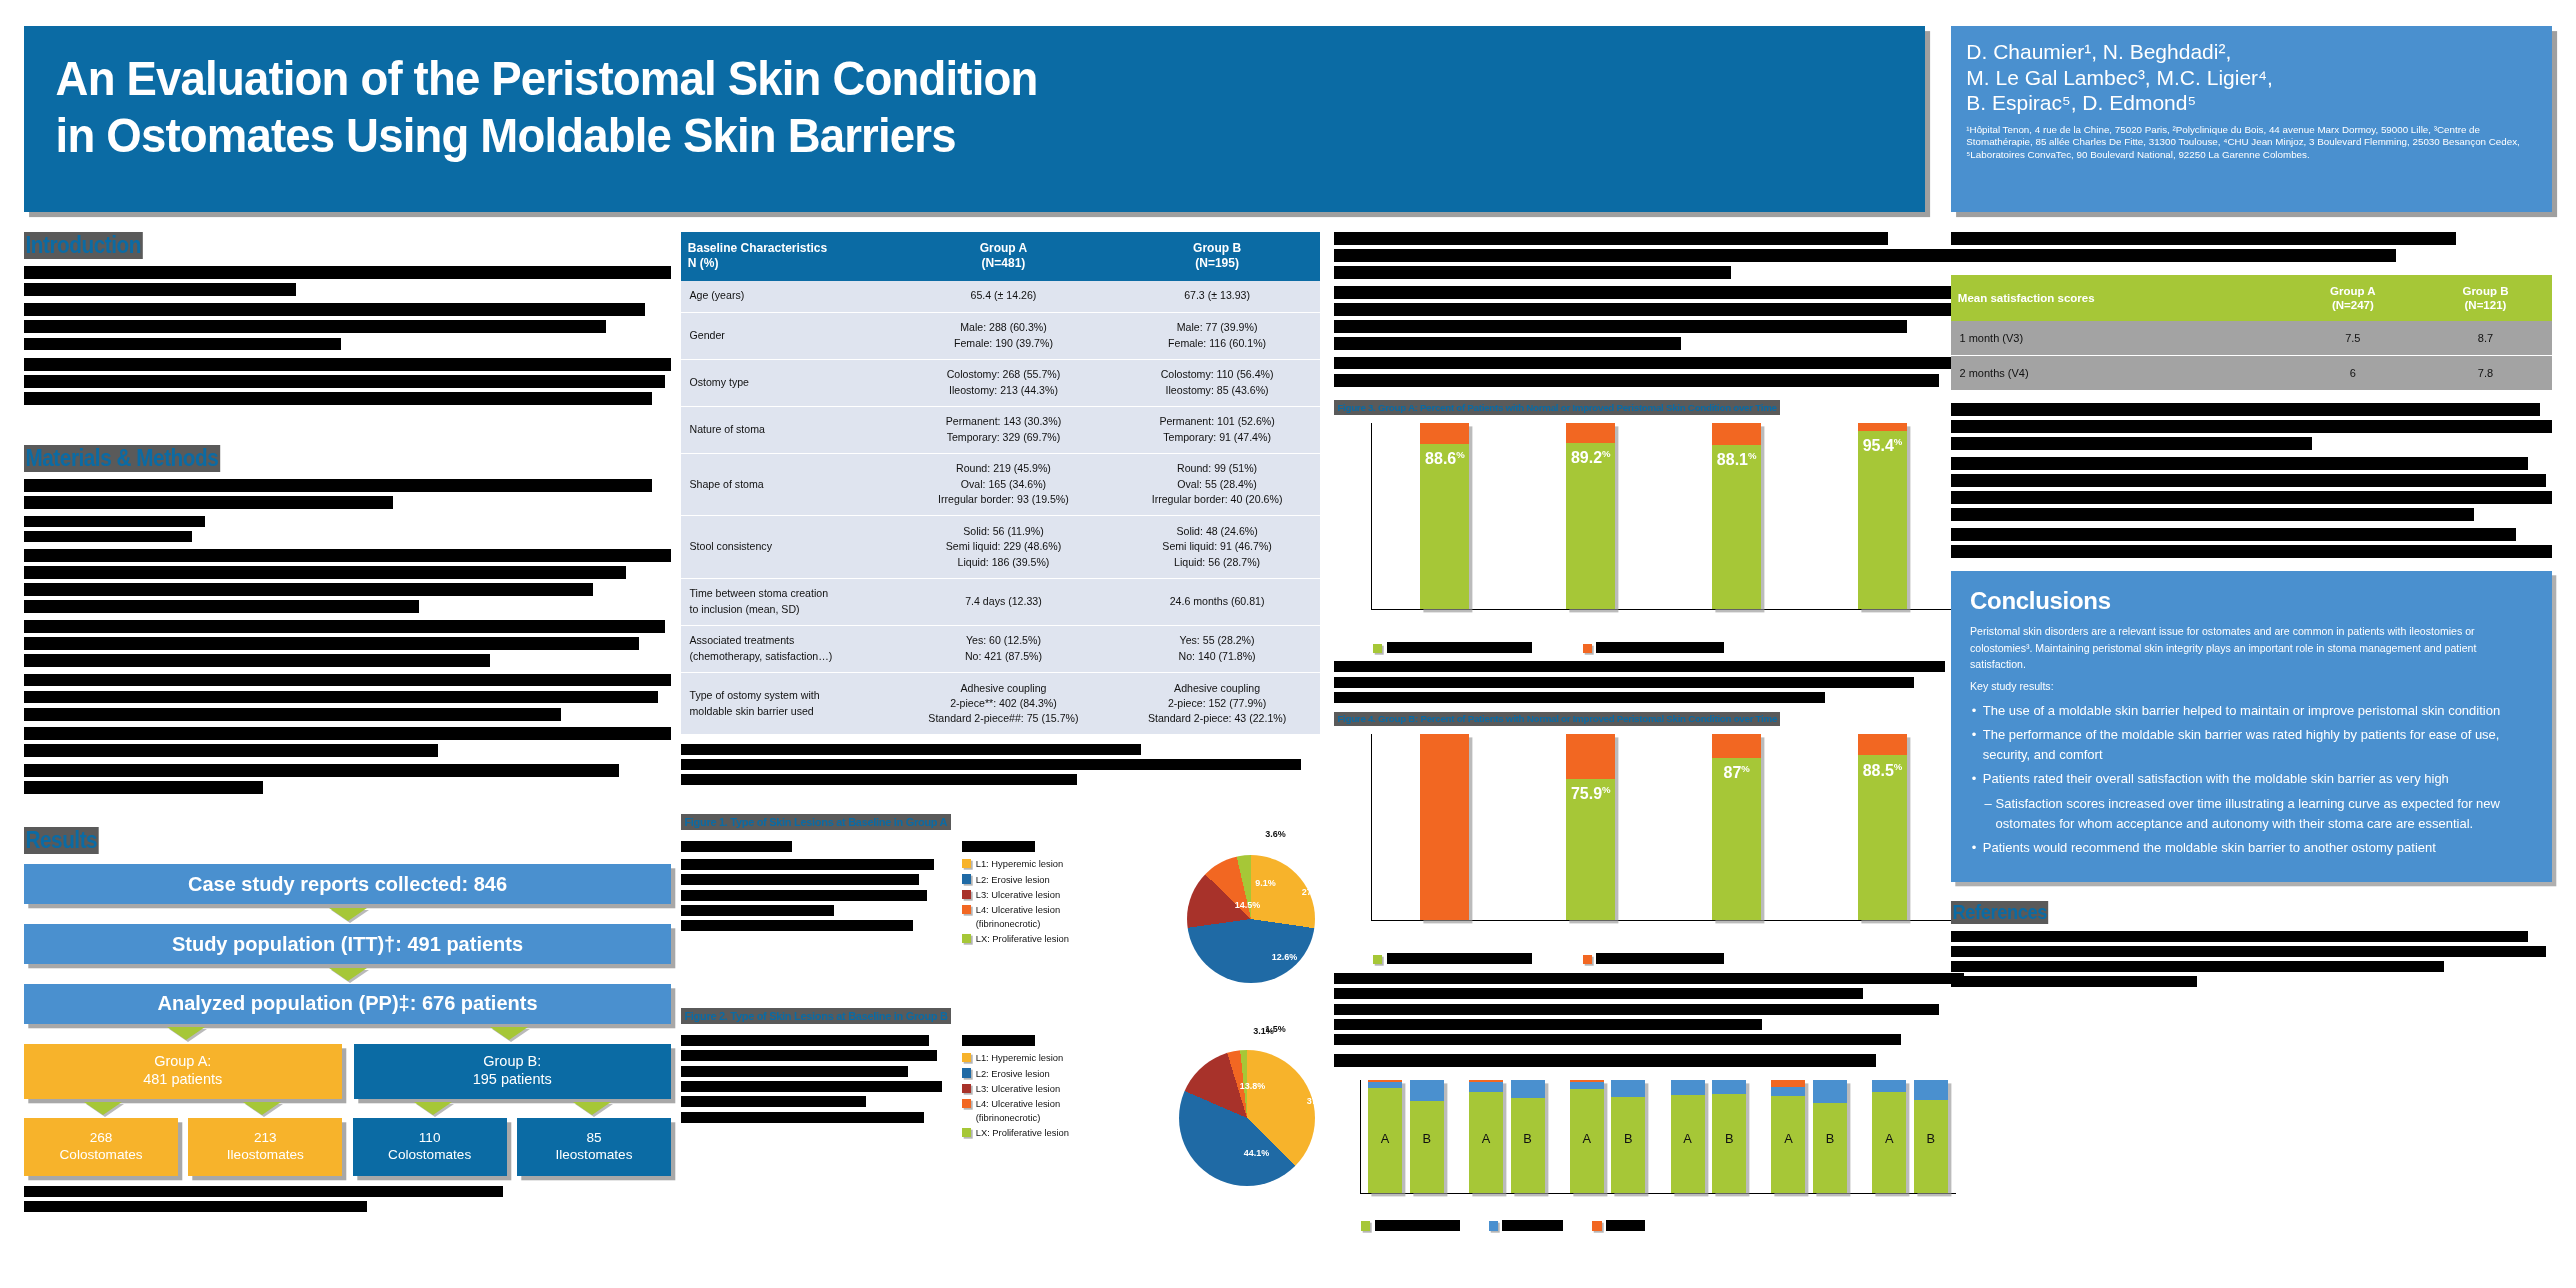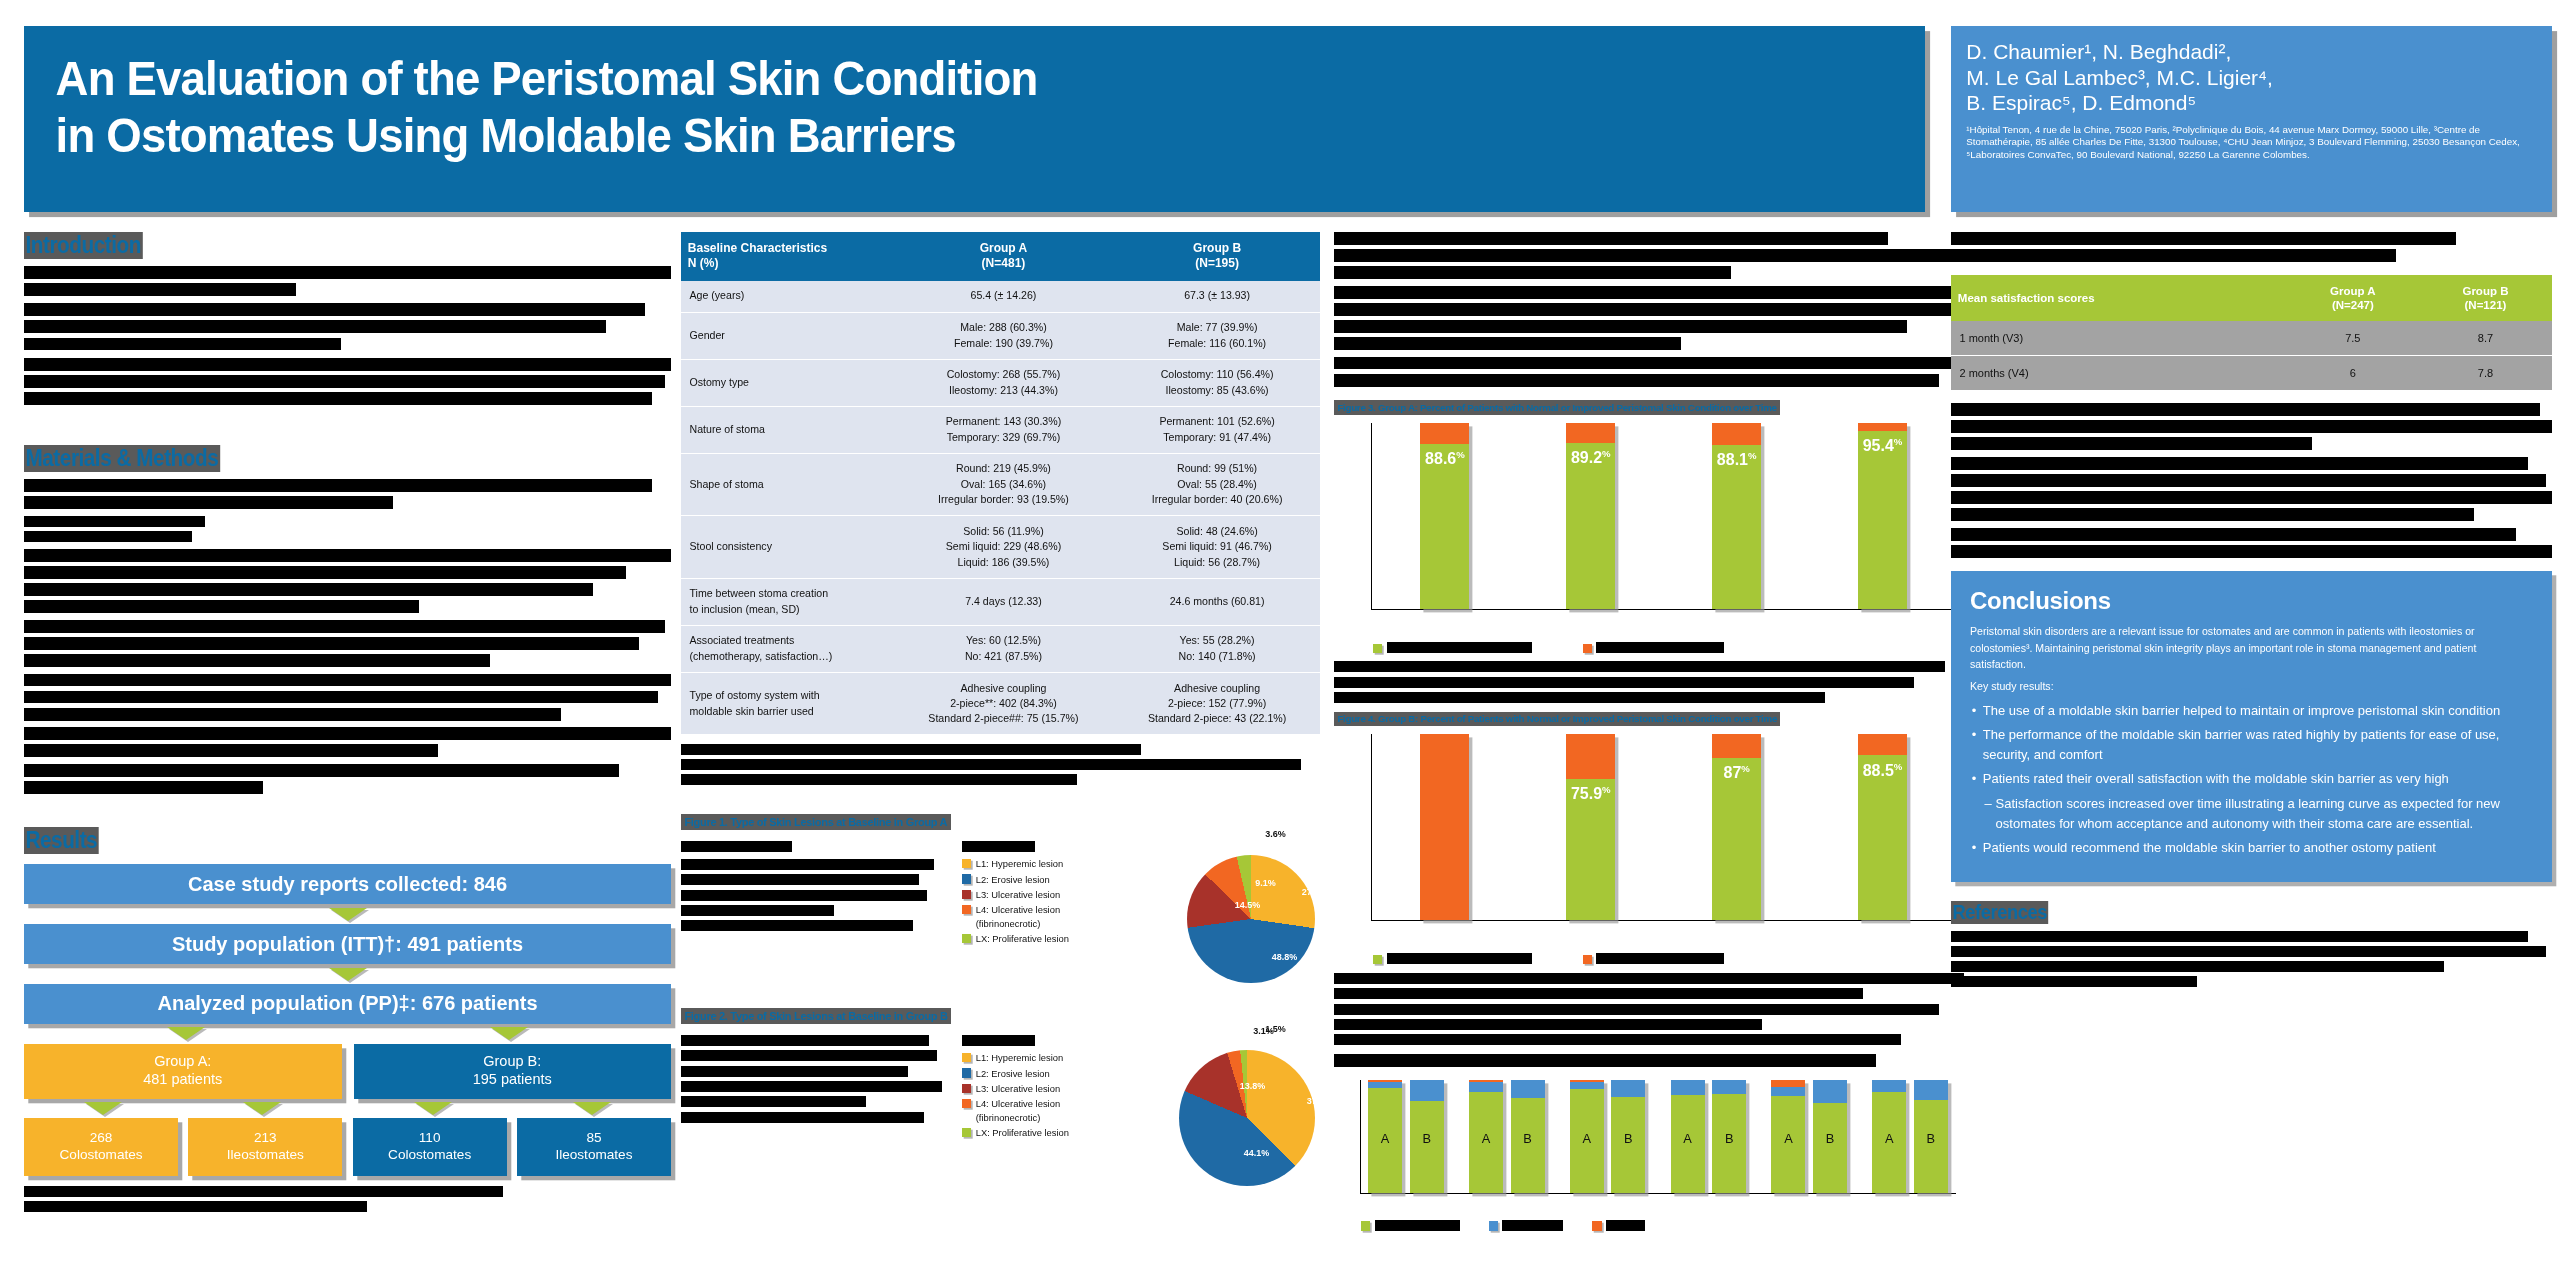--- a/index.html
+++ b/index.html
@@ -357,21 +357,21 @@
               <div>
                 <span class="sw" style="background: rgb(166, 199, 55);"></span>
                 <span style="white-space: pre-line;">LX: Proliferative lesion</span>
               </div>
             </div>
         </div>
         <div style="flex:1;position:relative;height:145px;">
           <div class="pie" id="pie1" style="position: absolute; right: 5.1px; top: 13.6px; width: 128px; height: 128px; background: conic-gradient(rgb(247, 179, 43) 0deg, rgb(247, 179, 43) 98.28deg, rgb(31, 106, 165) 98.28deg, rgb(31, 106, 165) 262.08deg, rgb(168, 50, 42) 262.08deg, rgb(168, 50, 42) 314.28deg, rgb(242, 103, 34) 314.28deg, rgb(242, 103, 34) 347.04deg, rgb(166, 199, 55) 347.04deg, rgb(166, 199, 55) 360deg);"></div>
           <div id="pie1labels">
               <span class="plab" style="color: rgb(255, 255, 255); left: 230px; top: 46px; width: 31px; text-align: center;">27.3%</span>
-              <span class="plab" style="color: rgb(255, 255, 255); left: 200px; top: 111px; width: 31px; text-align: center;">48.8%</span>
+              <span class="plab" style="color: rgb(255, 255, 255); left: 200px; top: 111px; width: 31px; text-align: center;">12.6%</span>
               <span class="plab" style="color: rgb(255, 255, 255); left: 163px; top: 59px; width: 31px; text-align: center;">14.5%</span>
               <span class="plab" style="color: rgb(255, 255, 255); left: 181px; top: 37px; width: 31px; text-align: center;">9.1%</span>
               <span class="plab" style="color: rgb(17, 17, 17); left: 191px; top: -12.2px; width: 31px; text-align: center;">3.6%</span>
             </div>
         </div>
       </div>
     </div>
 
     <div style="margin-top:22px;">
       <div class="fig-cap">Figure 2. Type of Skin Lesions at Baseline in Group B</div>

